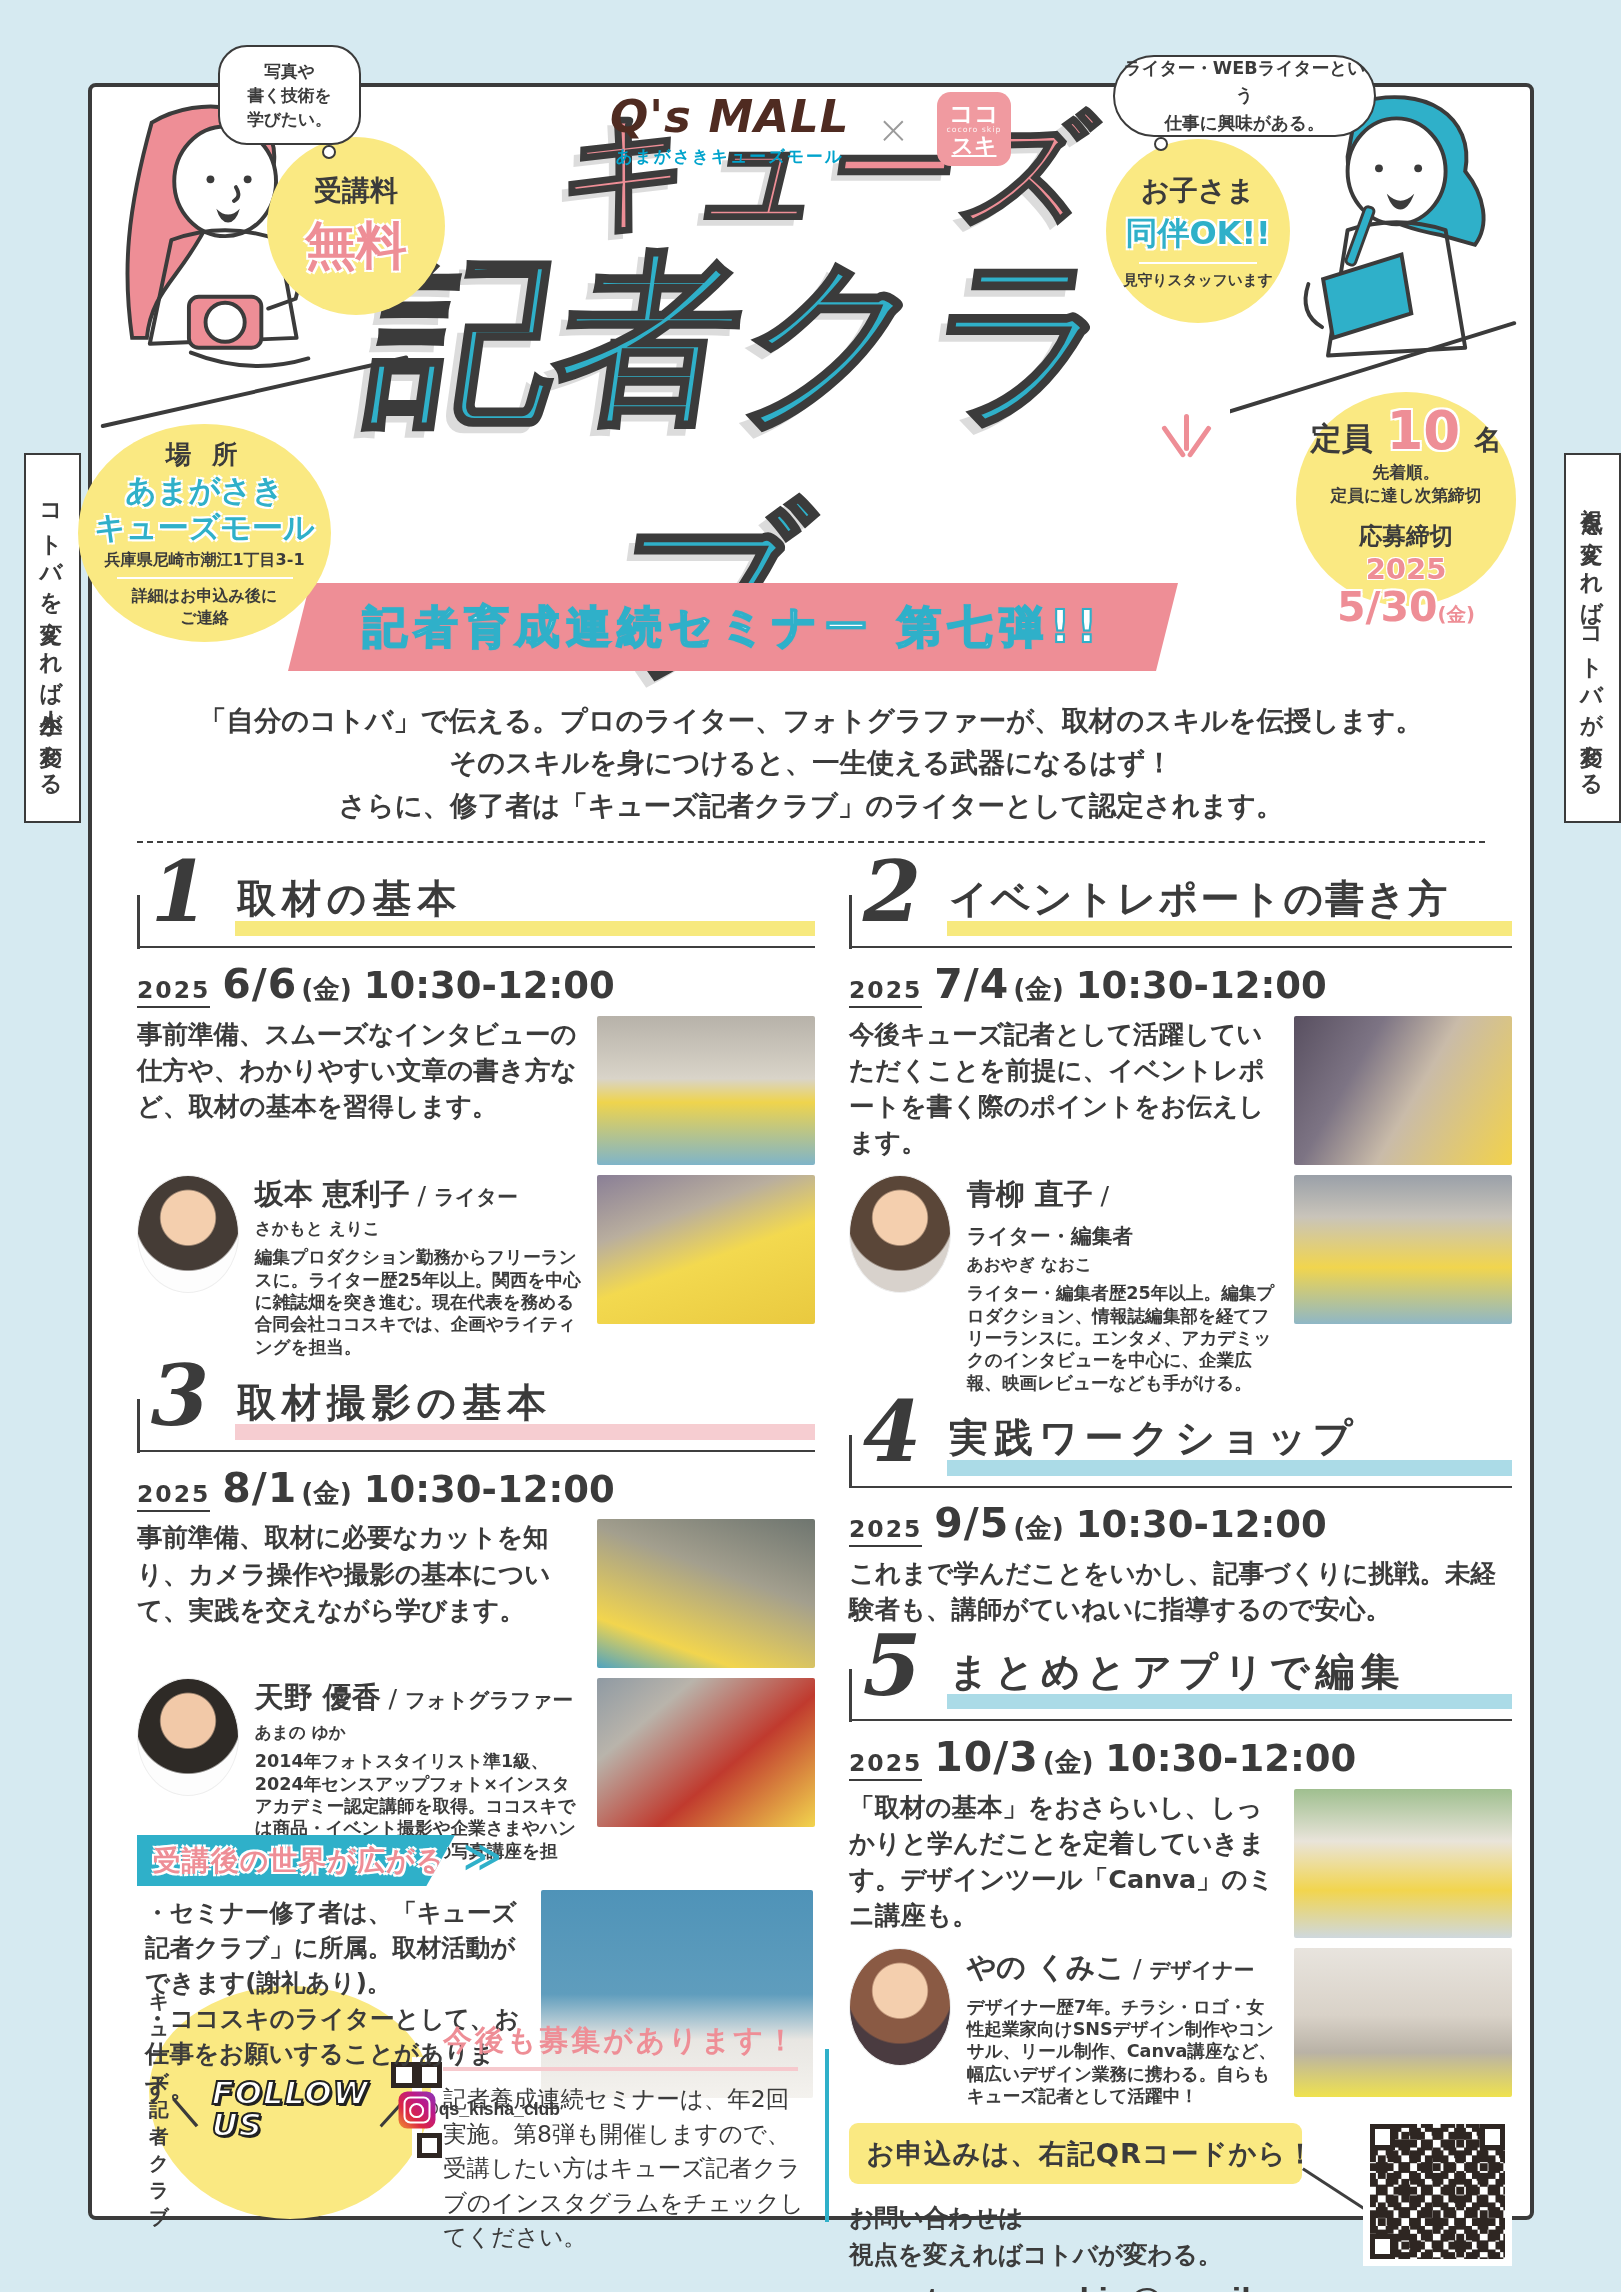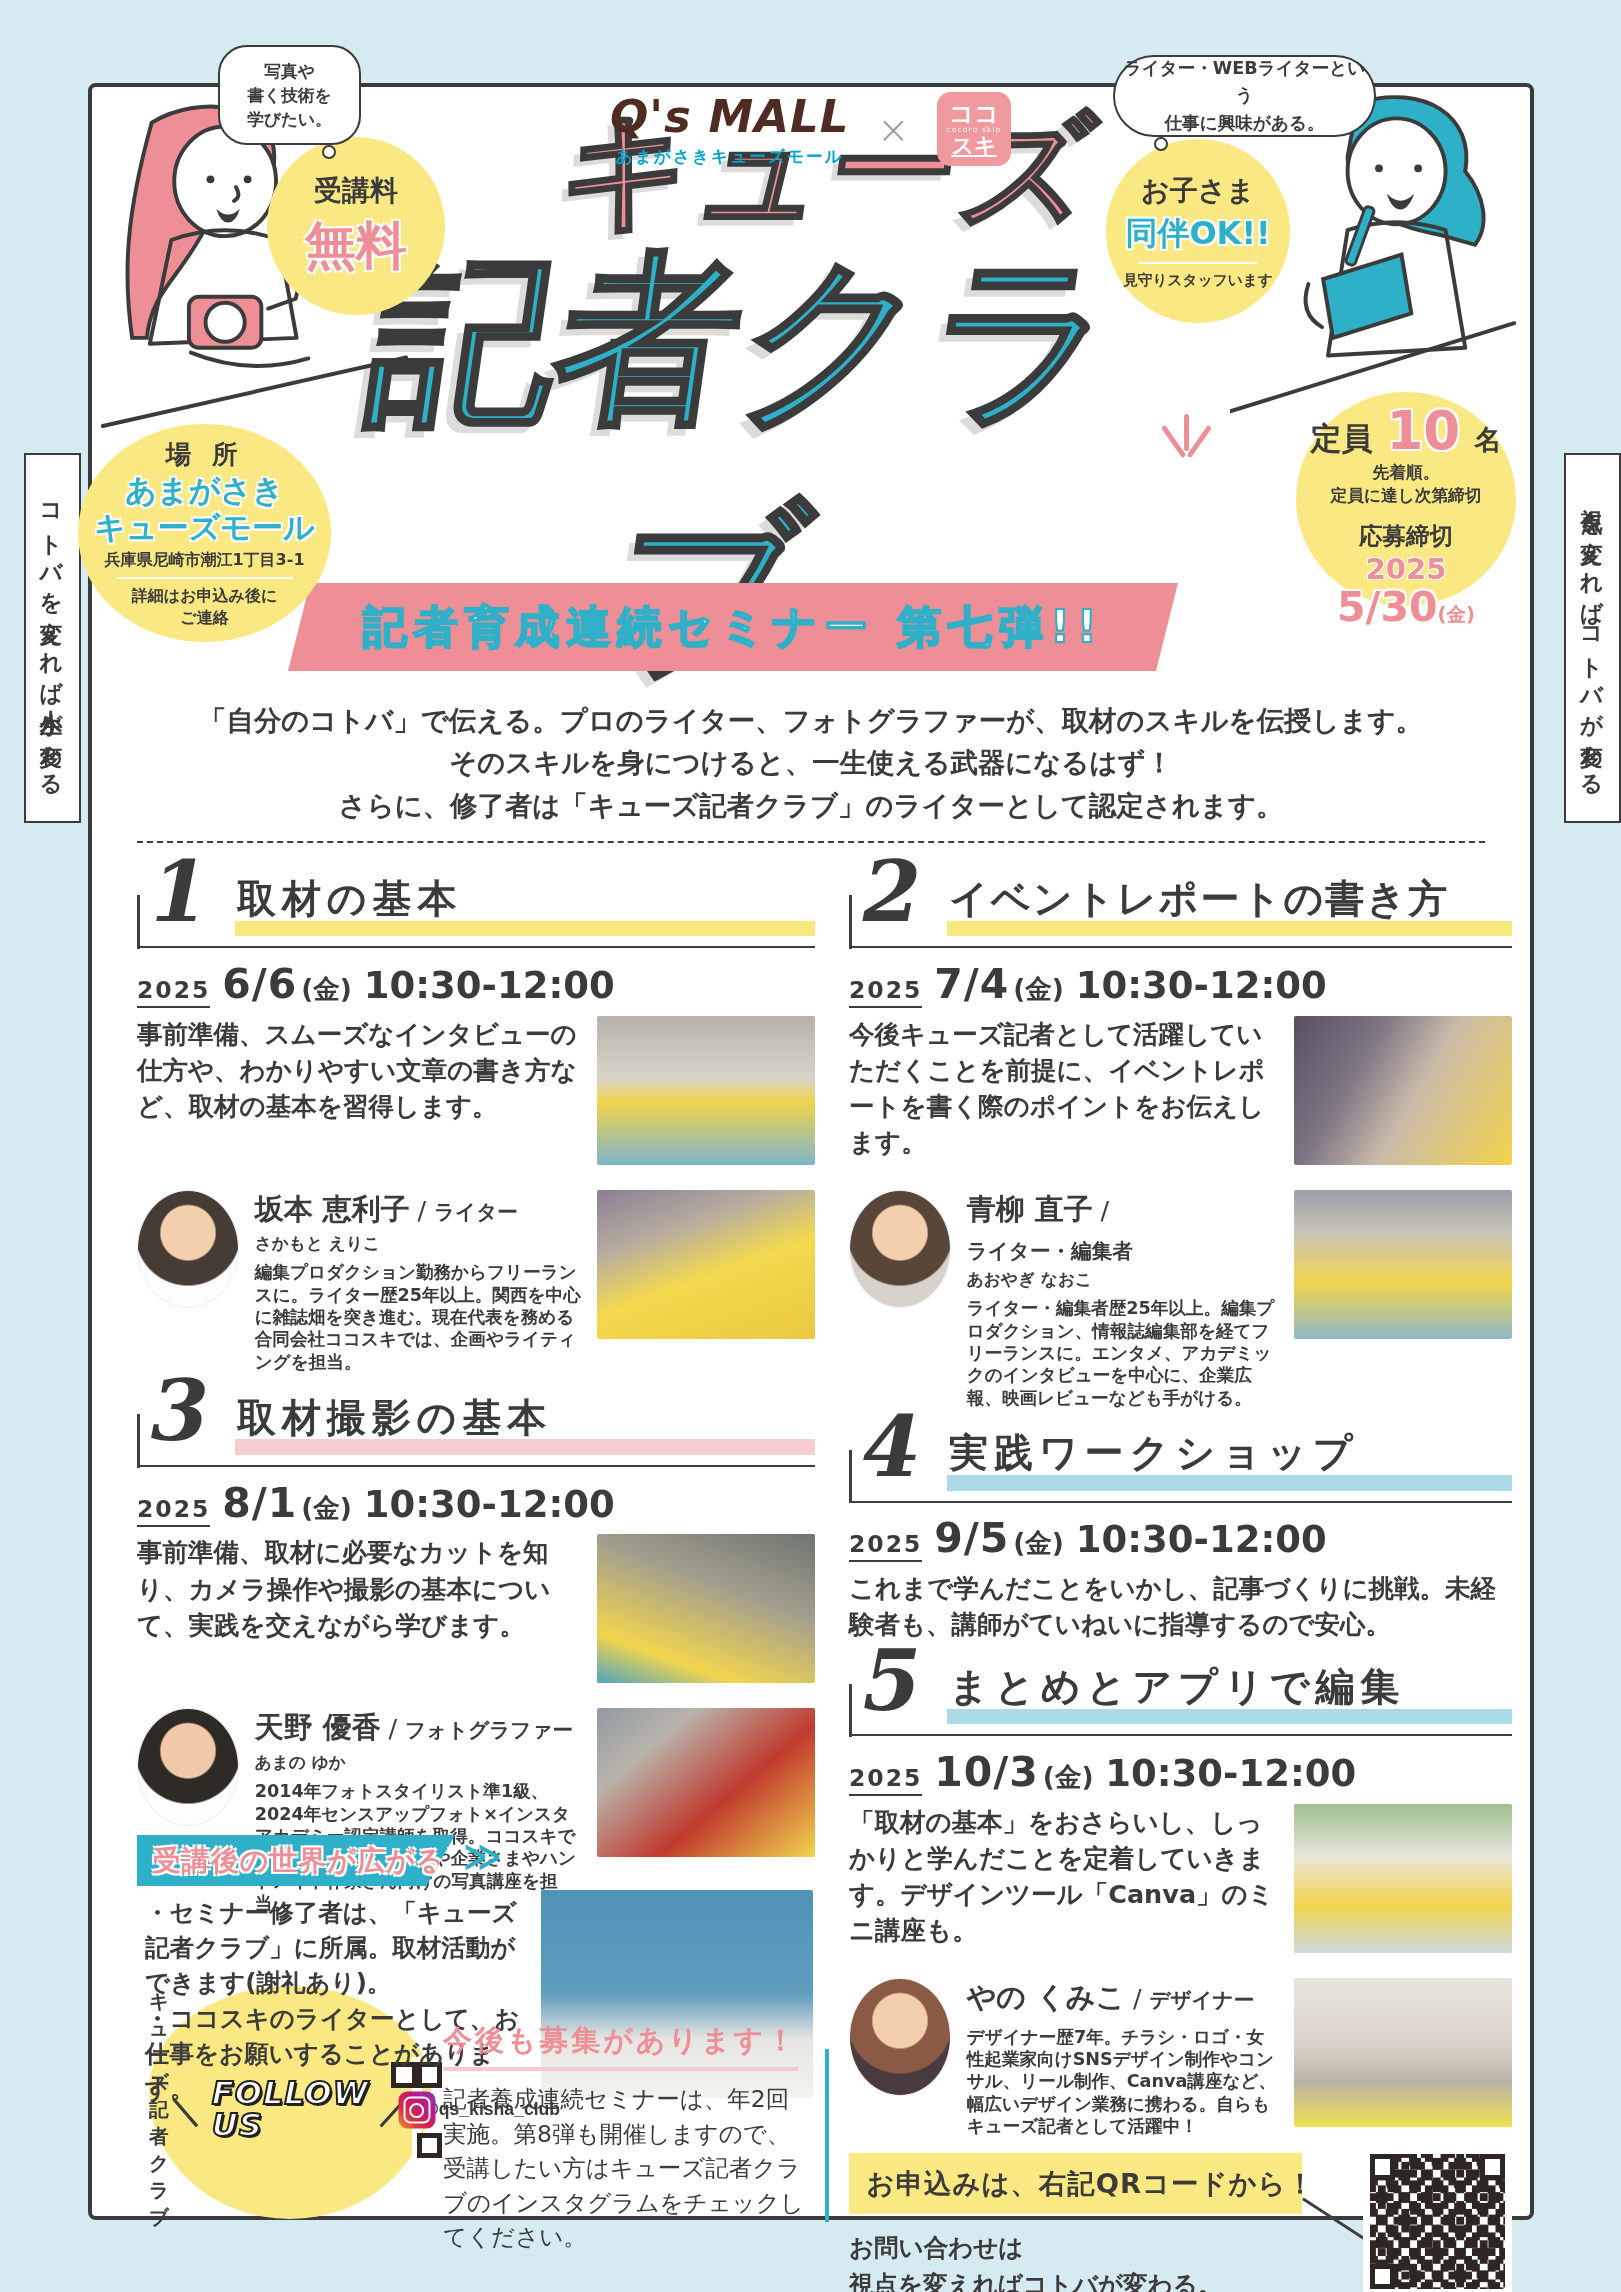--- a/index.html
+++ b/index.html
@@ -119,21 +119,21 @@
   .bar-y { background:#f7e97e; } .bar-p { background:#f6cdd1; } .bar-b { background:#abdbe7; }
   .sec-title { position:relative; z-index:1; font-size:39px; font-weight:600; letter-spacing:5.9px; white-space:nowrap; }
   .date { display:flex; align-items:baseline; gap:11.8px; margin:11.8px 0 7.8px; }
   .d-year { font-size:23.5px; font-weight:800; border-bottom:2.9px solid #3b3b3b; letter-spacing:2px; padding-bottom:2px; }
   .d-big { font-size:41px; font-weight:800; letter-spacing:1px; }
   .d-dow { font-size:26.5px; font-weight:800; margin-left:-7.8px; }
   .d-time { font-size:37px; font-weight:800; }
   .srow { display:flex; gap:15.7px; margin-top:3.9px; }
   .desc { flex:1; font-size:25.5px; font-weight:600; line-height:1.42; }
   .ph { width:218px; height:149px; border-radius:2px; flex:none; }
-  .spk { margin-top:25px; align-items:flex-start; }
+  .spk { margin-top:10px; align-items:flex-start; }
   .avatar { width:102px; height:118px; border-radius:50%; flex:none; border:1px solid #eee; }
   .spk-info { flex:1; min-width:0; }
   .spk-line { display:flex; align-items:baseline; gap:7.8px; flex-wrap:wrap; }
   .spk-name { font-size:29px; font-weight:800; white-space:nowrap; }
   .spk-slash { font-size:25.5px; color:#3b3b3b; }
   .spk-role { font-size:20.6px; font-weight:700; white-space:nowrap; }
   .spk-kana { font-size:16.7px; font-weight:600; margin:2.9px 0 5.9px; }
   .spk-bio { font-size:17.6px; font-weight:600; line-height:1.27; }
 
   
@@ -191,21 +191,21 @@
   
   .recruit-title { position:absolute; left:443px; top:2021px; font-size:29px; font-weight:800; color:#ee8e96;
                    letter-spacing:2.9px; border-bottom:4.9px solid #f6c9cd; padding-bottom:5.9px; z-index:2; white-space:nowrap; }
   .recruit-body { position:absolute; left:443px; top:2082px; width:369px; font-size:23.5px; font-weight:400;
                   line-height:1.47; z-index:2; }
   .bottom-div { position:absolute; left:825px; top:2049px; width:3.9px; height:173px; background:#2fb0c9; }
 
   
   .apply-wrap { position:relative; margin-top:15.7px; height:216px; }
   .apply-banner { position:relative; width:453px; background:#fae982; padding:12.7px 0 12.7px 17.6px;
-                  font-size:27.4px; font-weight:800; letter-spacing:1px; white-space:nowrap; }
+                  font-size:27.4px; font-weight:800; letter-spacing:1px; white-space:nowrap;border-radius:9px; }
   .apply-banner::before { content:""; position:absolute; left:-13.7px; top:-11.8px; width:100%; height:100%;
                   border:2.9px solid #3f3f3f; z-index:-1; }
   .apply-connector { position:absolute; left:446px; top:71px; width:98px; height:2.9px; background:#3f3f3f;
                      transform:rotate(33deg); }
   .apply-qr { position:absolute; right:0; top:-5.9px; width:149px; height:149px; background:#fff; padding:6.9px; }
   .contact { margin-top:15.7px; }
   .contact .c1 { font-size:24.5px; font-weight:600; line-height:1.5; }
   .contact .email { font-size:34px; font-weight:600; font-family:"Liberation Sans",sans-serif; margin-top:5.9px; }
 
   svg .ln { fill:none; stroke:#3b3b3b; stroke-width:4; stroke-linecap:round; stroke-linejoin:round; }

